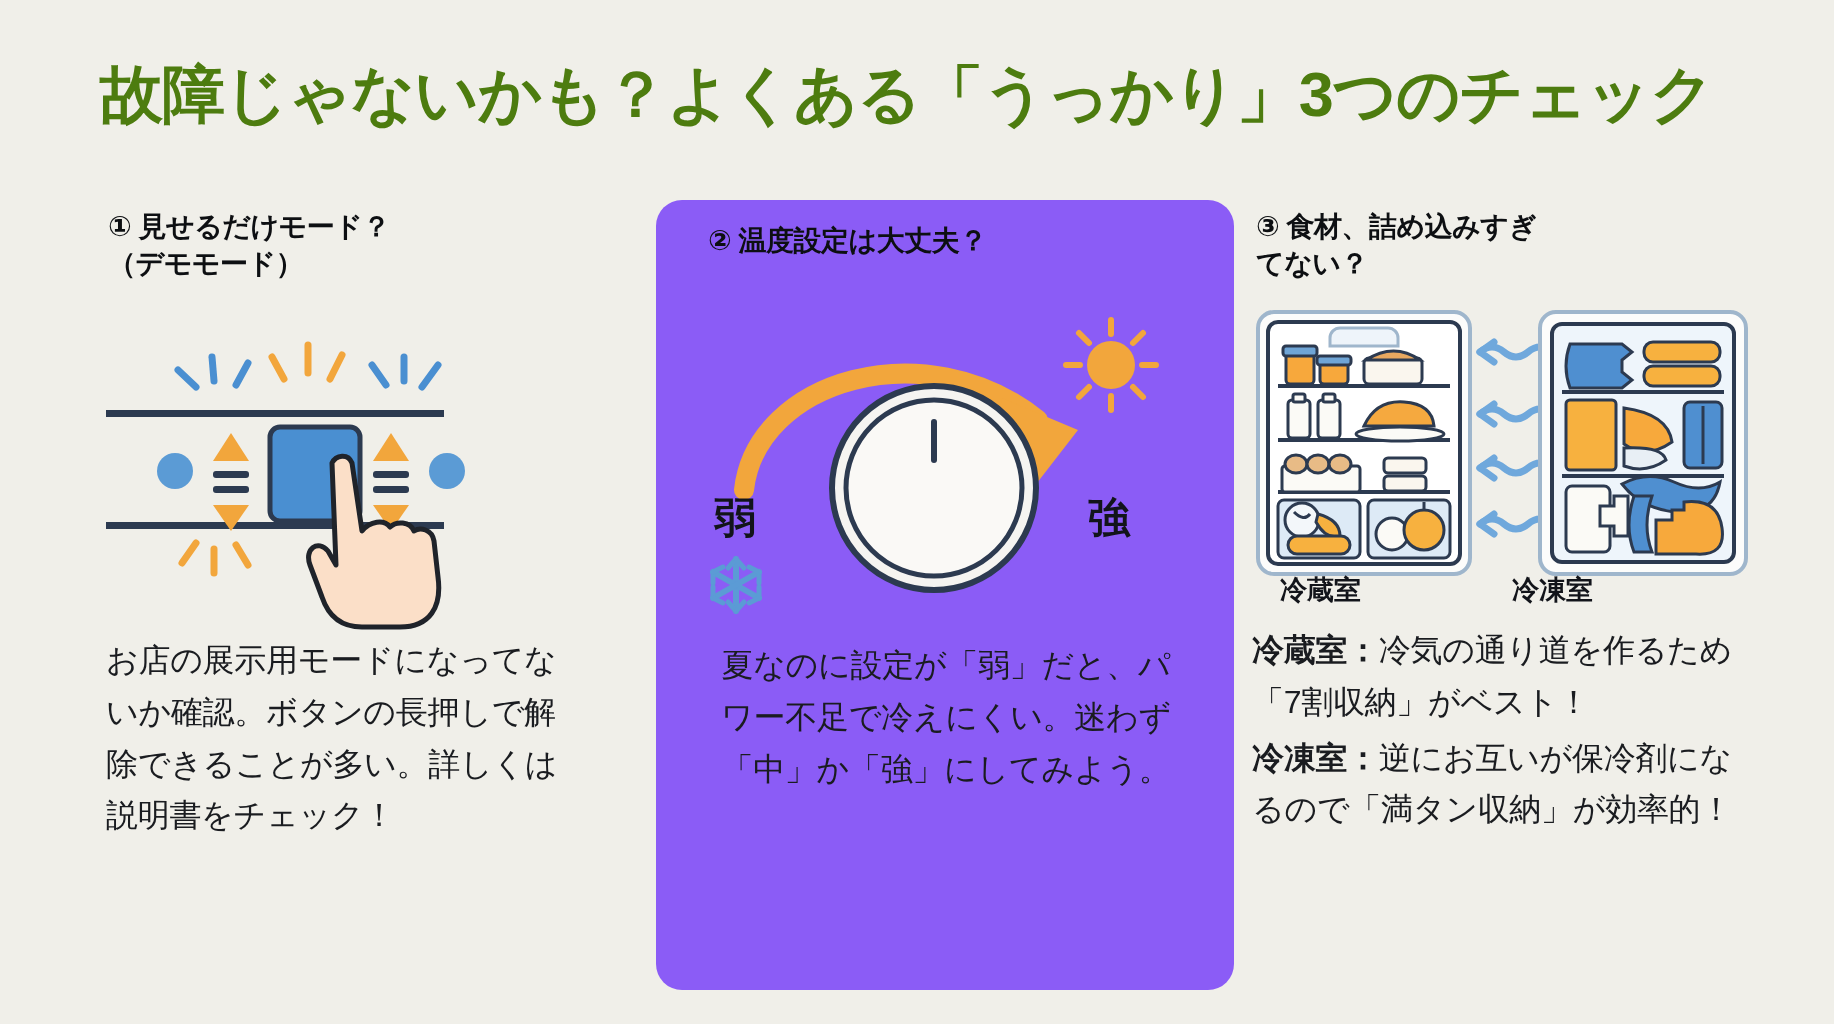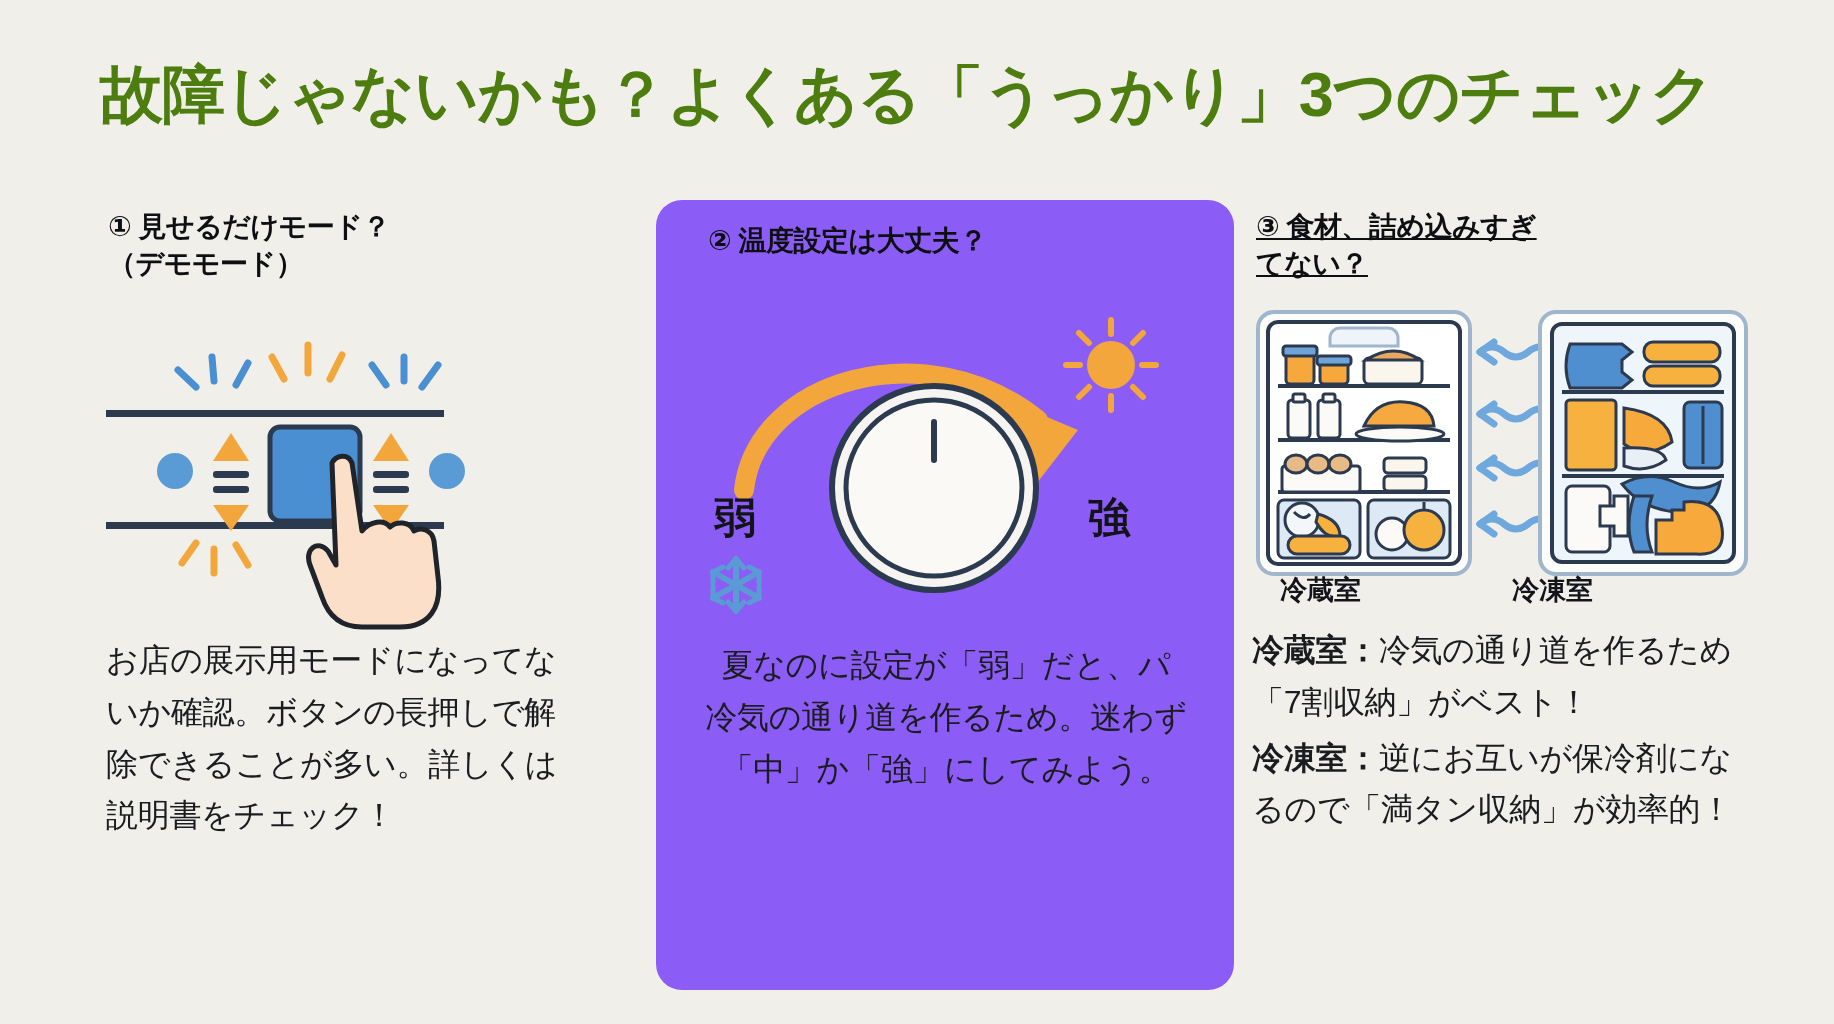--- a/index.html
+++ b/index.html
@@ -34,21 +34,21 @@
   .heading{
     position:absolute;
     font-size:28px;
     font-weight:bold;
     line-height:1.33;
     color:#0d0f12;
     letter-spacing:-0.5px;
   }
   .col1 .heading{ left:8px;  top:8px;  width:470px; }
   .col2 .heading{ left:52px; top:22px; width:520px; }
-  .col3 .heading{ left:4px;  top:8px;  width:480px;text-decoration:underline; }
+  .col3 .heading{ left:4px;  top:8px;  width:480px; }
 
   .body-text{
     position:absolute;
     font-size:32px;
     line-height:1.62;
     color:#1a1c20;
     letter-spacing:-0.3px;
   }
   .col1 .body-text{ left:6px;  top:435px; width:470px; }
   .col2 .body-text{ left:40px; top:440px; width:500px; text-align:center; }
@@ -212,21 +212,21 @@
               <line x1="-23" y1="13" x2="-13" y2="18"></line>
             <line x1="23" y1="-13" x2="23" y2="-2"></line> 
               <line x1="23" y1="-13" x2="13" y2="-18"></line>
           </g>
         </g>
       </svg>
     </div>
 
     <div class="body-text">
       <p>夏なのに設定が「弱」だと、パ</p>
-      <p>冷気の通り道を作るため。迷わず</p>
+      <p>ワー不足で冷えにくい。迷わず</p>
       <p>「中」か「強」にしてみよう。</p>
     </div>
   </div>
 
   <div class="col col3">
     <div class="heading">
       <div>③ 食材、詰め込みすぎ</div>
       <div>てない？</div>
     </div>
 

